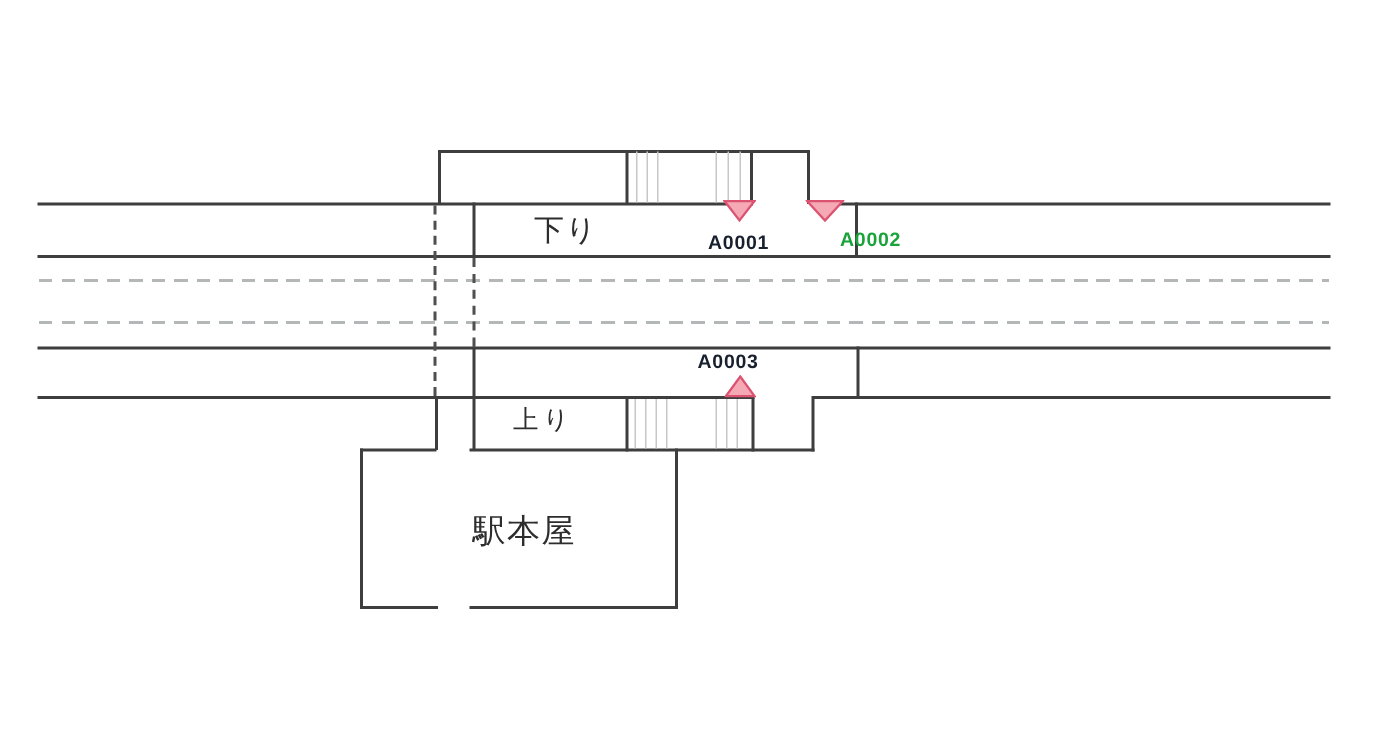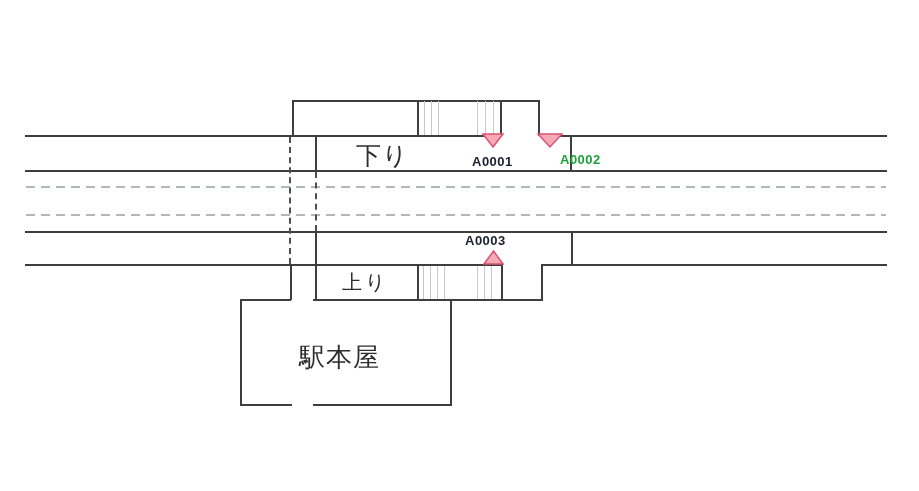--- a/index.html
+++ b/index.html
@@ -77,23 +77,23 @@
   <div class="sh" style="left:477px;top:266px;height:33px"></div>
   <div class="sh" style="left:484px;top:266px;height:33px"></div>
   <div class="sh" style="left:491px;top:266px;height:33px"></div>
 
   <div class="hl" style="left:240px;top:299px;width:51px"></div>
   <div class="vl" style="left:240px;top:299px;height:107px"></div>
   <div class="vl" style="left:450px;top:299px;height:107px"></div>
   <div class="hl" style="left:240px;top:404px;width:52px"></div>
   <div class="hl" style="left:313px;top:404px;width:139px"></div>
 
-  <div class="jlabel" style="left:356px;top:143px;font-size:25px;letter-spacing:1px">下り</div>
-  <div class="jlabel" style="left:342px;top:272px;font-size:20px;letter-spacing:3px">上り</div>
-  <div class="jlabel" style="left:299px;top:344px;font-size:26px;letter-spacing:1px">駅本屋</div>
+  <div class="jlabel" style="left:356px;top:143px;font-size:20px;letter-spacing:1px">下り</div>
+  <div class="jlabel" style="left:342px;top:272px;font-size:17px;letter-spacing:3px">上り</div>
+  <div class="jlabel" style="left:315px;top:344px;font-size:22px;letter-spacing:1px">駅本屋</div>
 
   <svg class="marker-tri" style="left:482px;top:133px" width="22" height="16" viewBox="0 0 22 16">
     <polygon points="1,1 21,1 11,14"></polygon>
   </svg>
   <div class="mlabel" style="left:472px;top:155px">A0001</div>
 
   <svg class="marker-tri" style="left:537px;top:133px" width="26" height="16" viewBox="0 0 26 16">
     <polygon points="1,1 25,1 13,14"></polygon>
   </svg>
   <div class="mlabel green" style="left:560px;top:153px">A0002</div>

